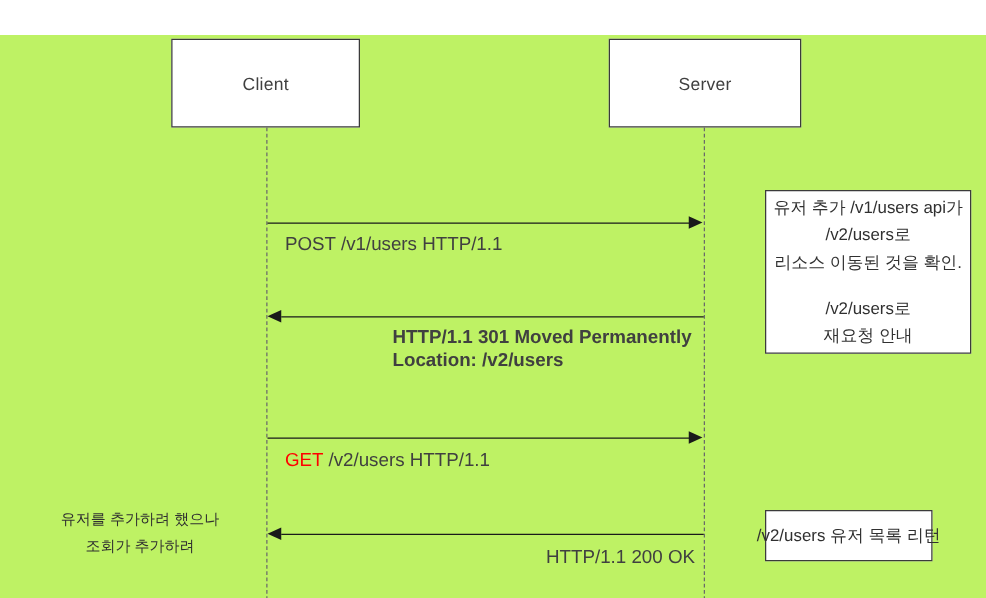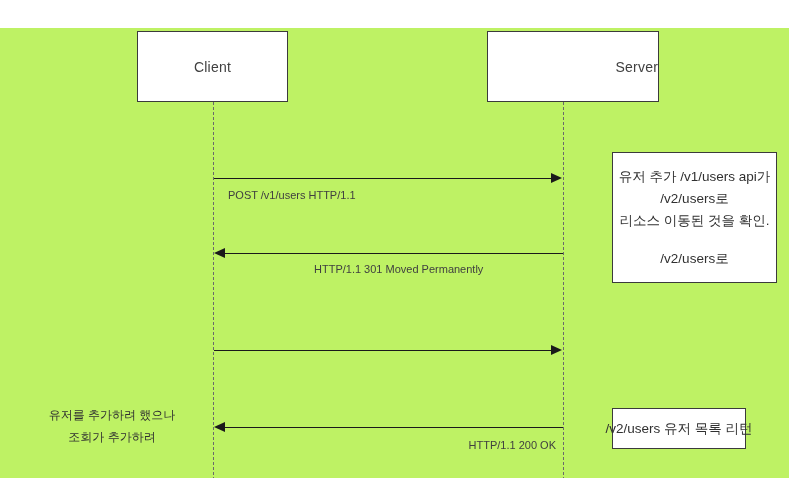--- a/index.html
+++ b/index.html
@@ -27,21 +27,21 @@
     border: 1.4px solid #3b3b3b;
     background: #ffffff;
     display: flex;
     align-items: center;
     justify-content: center;
     color: #404040;
     font-size: 14px;
     letter-spacing: .2px;
   }
   #participant-client { left: 137px; top: 3px;  width: 151px; height: 71px; }
-  #participant-server { left: 487px; top: 3px;  width: 172px; height: 71px; justify-content: flex-end; }
+  #participant-server { left: 487px; top: 3px;  width: 154px; height: 71px; }
 
   
   .lifeline {
     position: absolute;
     top: 74px;
     height: 398px;
     width: 0;
     border-left: 1.6px dashed #6a6a6a;
   }
   #lifeline-client { left: 213px; }
@@ -76,28 +76,28 @@
   #msg-3-head { left: 551px; top: 317px; }
 
   
   #msg-4-line { left: 225px; top: 399px; width: 338px; }
   #msg-4-head { left: 214px; top: 394px; }
 
   
   .msg-label {
     position: absolute;
     color: #404040;
-    font-size: 11px;
+    font-size: 15px;
     line-height: 19px;
     white-space: nowrap;
   }
   .msg-label .verb-get { color: #ff0000; }
 
   #msg-1-label { left: 228px; top: 158px; }
-  #msg-2-label { left: 314px; top: 232px; }
+  #msg-2-label { left: 314px; top: 232px; font-weight: bold; }
   #msg-3-label { left: 228px; top: 331px; }
   #msg-4-label { left: 556px; top: 408px; transform: translateX(-100%); }
 
   
   .note {
     position: absolute;
     box-sizing: border-box;
     border: 1.4px solid #3b3b3b;
     background: #ffffff;
     color: #303030;
@@ -145,35 +145,38 @@
   <div class="lifeline" id="lifeline-server"></div>
 
   <div class="msg-line" id="msg-1-line"></div>
   <div class="arrow-head right" id="msg-1-head"></div>
   <div class="msg-label" id="msg-1-label">POST /v1/users HTTP/1.1</div>
 
   <div class="msg-line" id="msg-2-line"></div>
   <div class="arrow-head left" id="msg-2-head"></div>
   <div class="msg-label" id="msg-2-label">
     <div>HTTP/1.1 301 Moved Permanently</div>
+    <div>Location: /v2/users</div>
   </div>
 
   <div class="msg-line" id="msg-3-line"></div>
   <div class="arrow-head right" id="msg-3-head"></div>
+  <div class="msg-label" id="msg-3-label"><span class="verb-get">GET</span><span> /v2/users HTTP/1.1</span></div>
 
   <div class="msg-line" id="msg-4-line"></div>
   <div class="arrow-head left" id="msg-4-head"></div>
   <div class="msg-label" id="msg-4-label">HTTP/1.1 200 OK</div>
 
   <div class="note" id="note-redirect">
     <div class="note-line">유저 추가 /v1/users api가</div>
     <div class="note-line">/v2/users로</div>
     <div class="note-line">리소스 이동된 것을 확인.</div>
     <div class="note-line blank"></div>
     <div class="note-line">/v2/users로</div>
+    <div class="note-line">재요청 안내</div>
   </div>
 
   <div class="note" id="note-userlist">
     <div class="note-line">/v2/users 유저 목록 리턴</div>
   </div>
 
   <div id="annotation-client-intent">
     <div>유저를 추가하려 했으나</div>
     <div>조회가 추가하려</div>
   </div>

